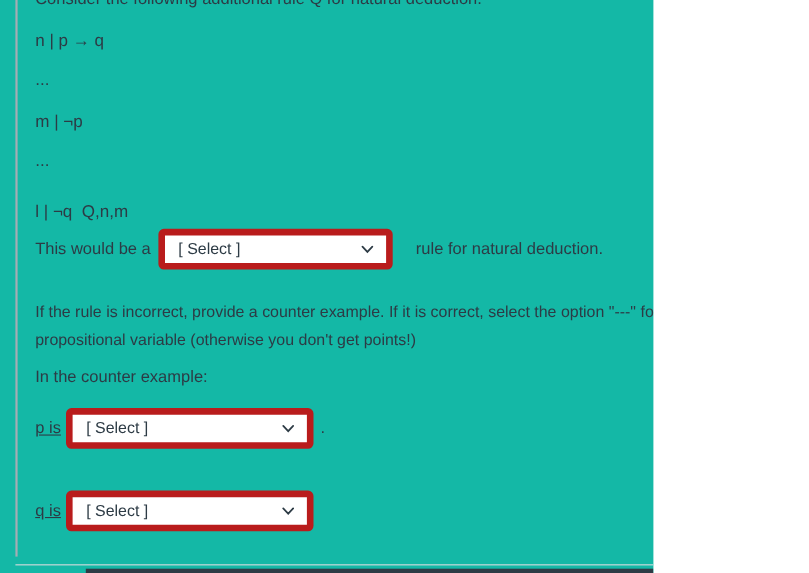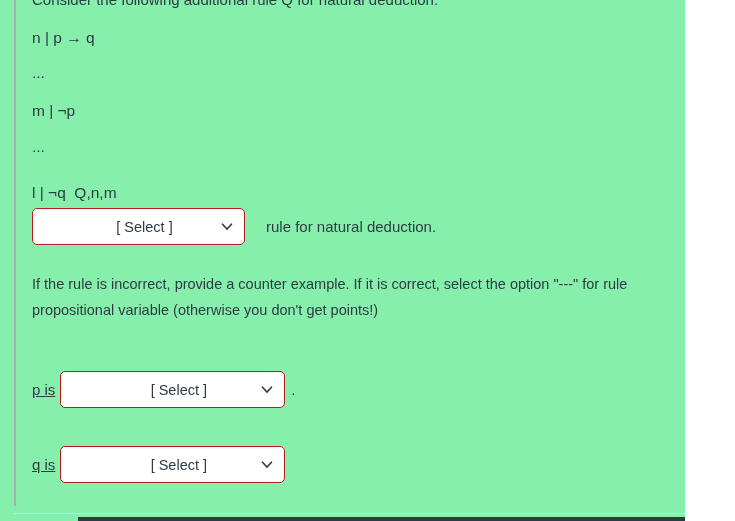--- a/index.html
+++ b/index.html
@@ -1,20 +1,20 @@
 <!DOCTYPE html>
 <html><head>
 <meta charset="utf-8">
 <style>
   html, body { margin: 0; padding: 0; }
   .screen {
     position: relative;
-    width: 685px;
+    width: 594px;
     height: 521px;
-    background: #86efac;
+    background: #14b8a6;
     overflow: hidden;
     font-family: "Liberation Sans", sans-serif;
     color: #2D3B45;
   }
   .left-border {
     position: absolute;
     left: 14px; top: 0;
     width: 2px; height: 506px;
     background: #A6ADB3;
   }
@@ -56,26 +56,25 @@
     height: 37px;
     display: flex;
     align-items: center;
   }
   .row .lbl { font-size: 15px; white-space: pre; }
   .sel {
     position: relative;
     height: 37px;
     box-sizing: border-box;
     background: #ffffff;
-    border: 1px solid #b91c1c;
+    border: 6px solid #b91c1c;
     border-radius: 5px;
     display: flex;
     align-items: center;
     cursor: pointer;
-    justify-content: center;
   }
   .sel .txt {
     font-size: 14.5px;
     padding-left: 12px;
     color: #2D3B45;
   }
   .sel .chev {
     position: absolute;
     right: 11px;
     top: 50%;
@@ -113,31 +112,33 @@
 
   <div class="clipped-title">Consider the following additional rule Q for natural deduction.</div>
 
   <div class="formula" style="top:29px">n | p → q</div>
   <div class="formula" style="top:64px">...</div>
   <div class="formula" style="top:102px">m | ¬p</div>
   <div class="formula" style="top:138px">...</div>
   <div class="formula" style="top:184px">l | ¬q  Q,n,m</div>
 
   <div class="row" style="top:208px">
+    <span class="lbl gap-after">This would be a</span>
     <div class="sel" style="width:213px" role="combobox" aria-expanded="false">
       <span class="txt">[ Select ]</span>
       <svg class="chev" viewBox="0 0 12 8">
         <path d="M1.5 1.2 L6 6 L10.5 1.2" fill="none" stroke="#2D3B45" stroke-width="1.6" stroke-linecap="round"></path>
       </svg>
     </div>
     <span class="lbl gap-before">rule for natural deduction.</span>
   </div>
 
   <div class="para">If the rule is incorrect, provide a counter example. If it is correct, select the option "---" for rule propositional variable (otherwise you don't get points!)</div>
 
+  <div class="subhead">In the counter example:</div>
 
   <div class="row" style="top:371px">
     <span class="lbl gap-sm-after">p is</span>
     <div class="sel" style="width:225px" role="combobox" aria-expanded="false">
       <span class="txt">[ Select ]</span>
       <svg class="chev" viewBox="0 0 12 8">
         <path d="M1.5 1.2 L6 6 L10.5 1.2" fill="none" stroke="#2D3B45" stroke-width="1.6" stroke-linecap="round"></path>
       </svg>
     </div>
     <span class="lbl gap-sm-before">.</span>

